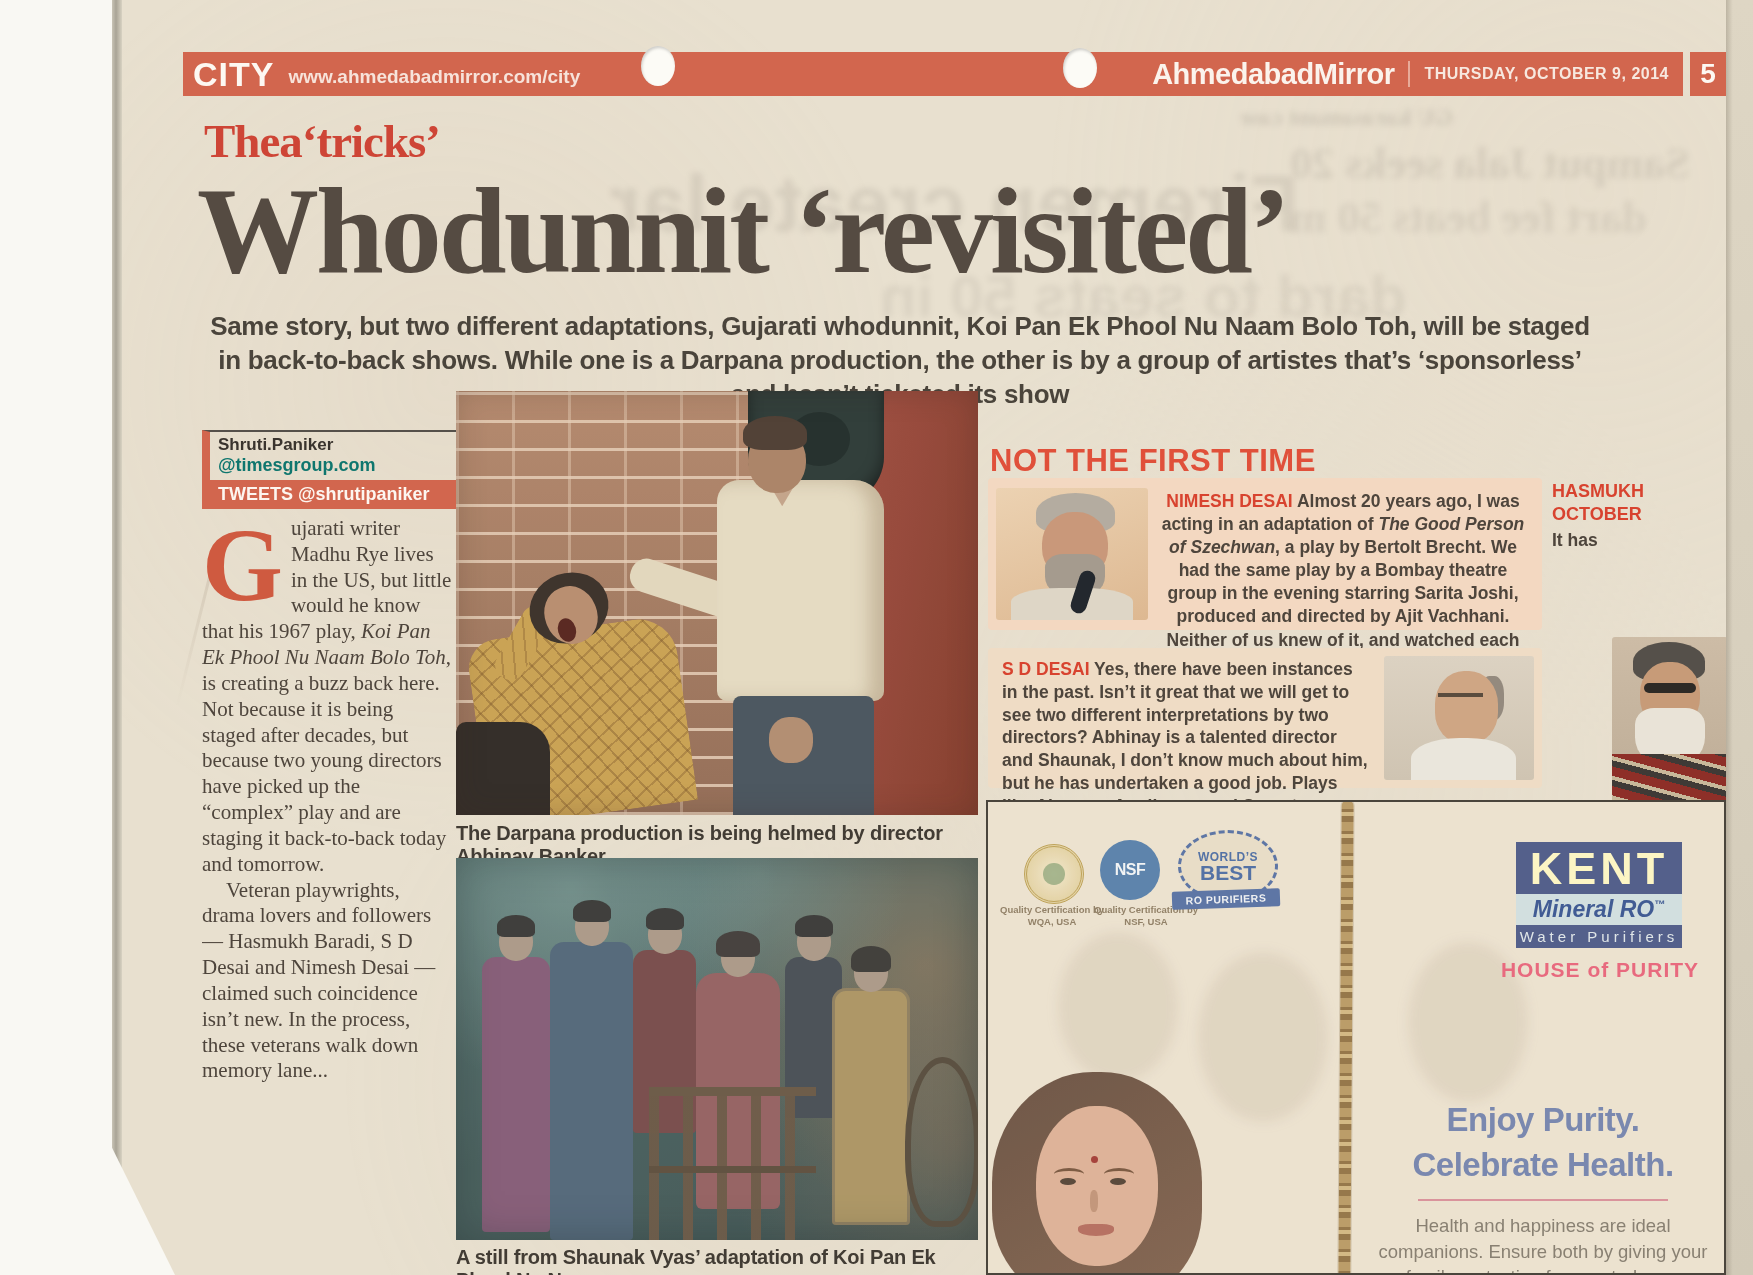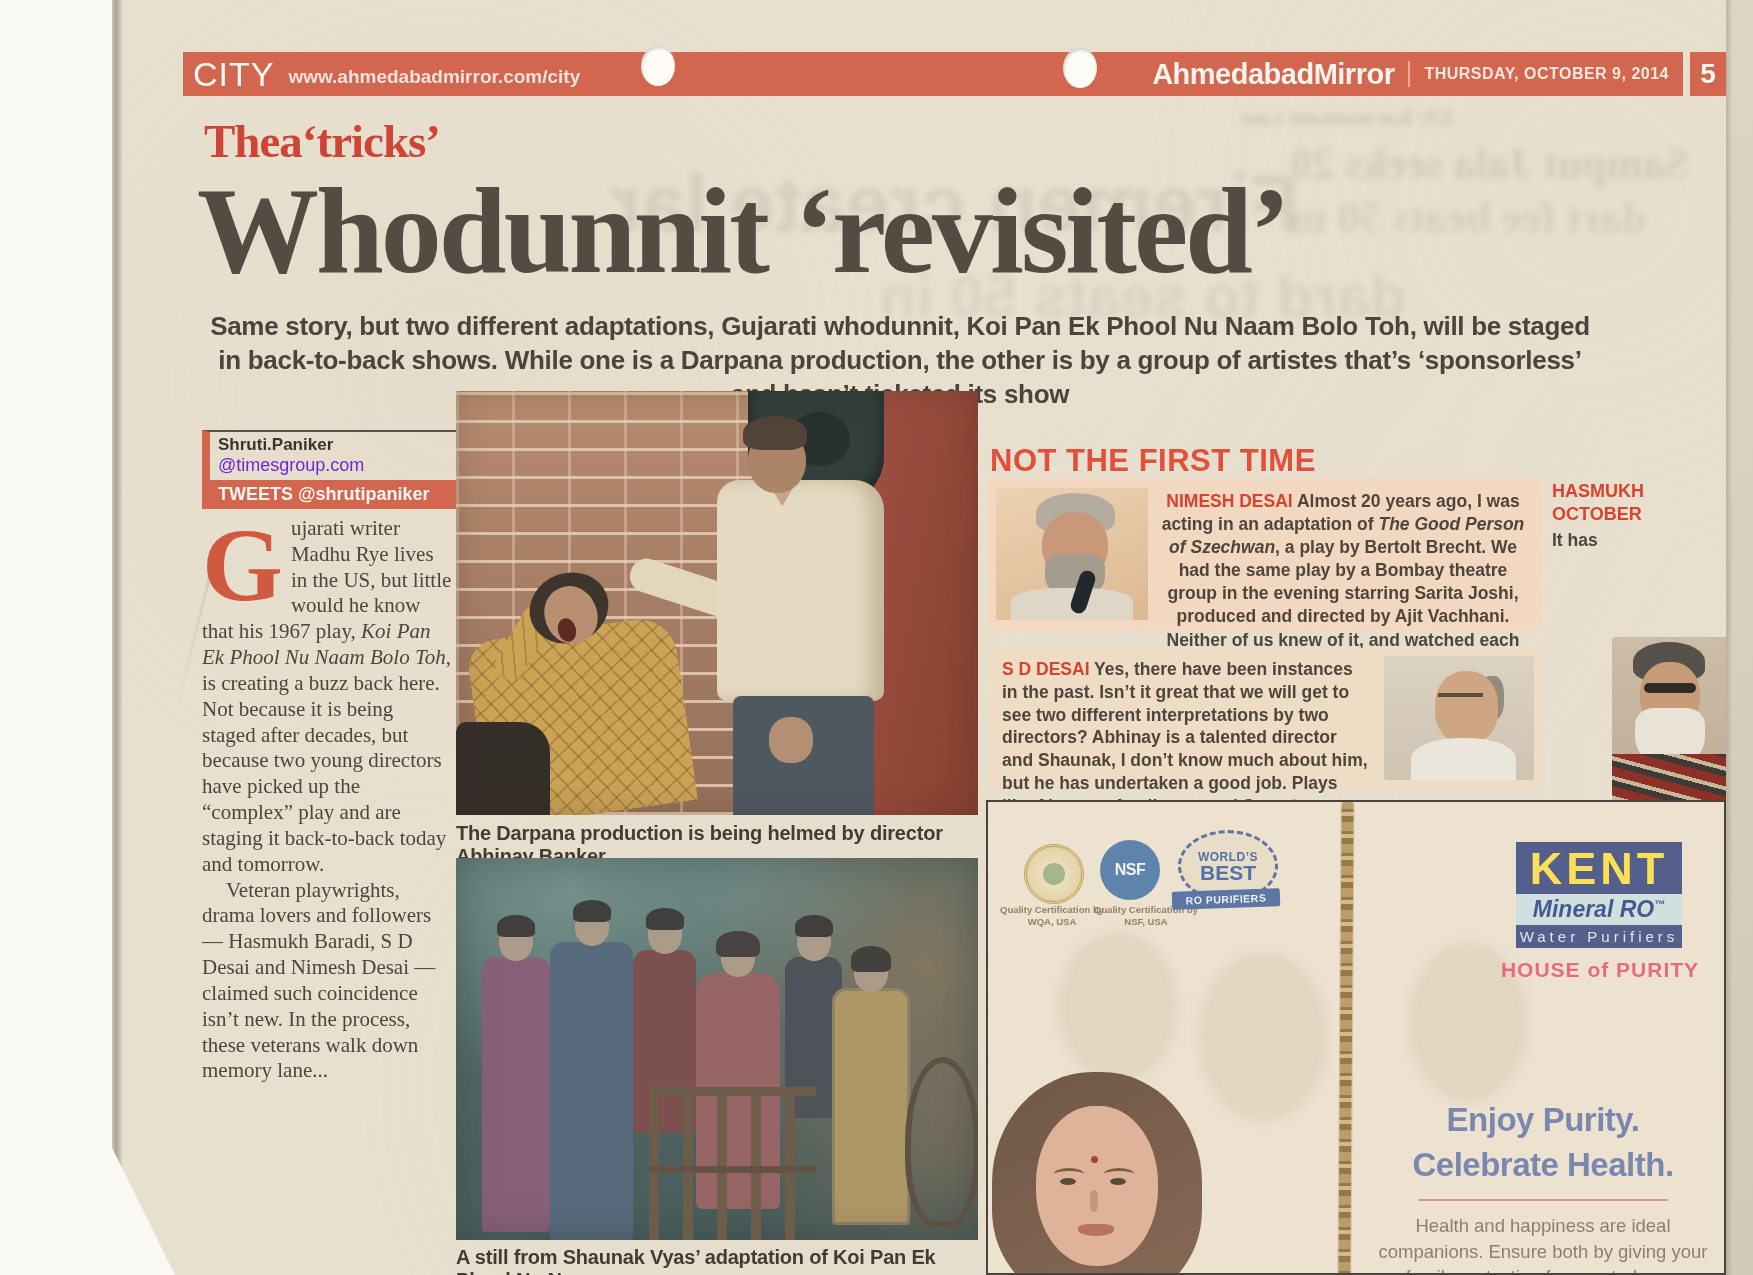--- a/index.html
+++ b/index.html
@@ -25,21 +25,21 @@
   
   .ghost{color:#6a6258;font-weight:bold;white-space:nowrap;transform:scaleX(-1);filter:blur(3px);}
   #ghostA{left:610px;top:158px;font-size:80px;opacity:.13;font-family:"Liberation Sans",sans-serif;}
   #ghostB{left:880px;top:262px;font-size:60px;opacity:.10;}
   #ghostC{left:1240px;top:104px;font-size:24px;opacity:.20;font-family:"Liberation Serif",serif;}
   #ghostD{left:1290px;top:138px;font-size:44px;opacity:.15;font-family:"Liberation Serif",serif;}
   #ghostE{left:1290px;top:192px;font-size:44px;opacity:.13;font-family:"Liberation Serif",serif;}
 
   
   #banner{left:183px;top:52px;width:1500px;height:44px;background:#d2664e;display:flex;align-items:center;}
-  #banner .sec{color:#fdf8f2;font-size:34px;font-weight:normal;letter-spacing:1px;margin-left:10px;line-height:1;}
+  #banner .sec{color:#fdf8f2;font-size:34px;font-weight:bold;letter-spacing:1px;margin-left:10px;line-height:1;}
   #banner .url{color:#f7e3da;font-size:19px;font-weight:bold;margin-left:14px;margin-top:6px;}
   #banner .spacer{flex:1;}
   #banner .brand{color:#fbf3ec;font-size:29px;font-weight:bold;letter-spacing:-0.5px;}
   #banner .bdiv{width:2px;height:26px;background:#e8ab99;margin:0 14px;}
   #banner .bdate{color:#f7e8df;font-size:16px;font-weight:bold;letter-spacing:.5px;margin-right:14px;}
   #pagenum{left:1690px;top:52px;width:36px;height:44px;background:#d2664e;color:#fdf8f2;
     font-size:28px;font-weight:bold;display:flex;align-items:center;justify-content:center;}
   .hole{width:34px;height:40px;background:#fcfbf6;border-radius:50%;box-shadow:inset 1px 2px 3px rgba(0,0,0,.18);}
   #hole1{left:641px;top:46px;}
   #hole2{left:1063px;top:48px;}
@@ -48,21 +48,21 @@
   #kicker{left:204px;top:114px;font-family:"Liberation Serif",serif;font-weight:bold;
     font-size:47px;color:#ce4536;letter-spacing:-1px;}
   #headline{left:197px;top:164px;font-family:"Liberation Serif",serif;font-weight:bold;
     font-size:122px;color:#554b42;letter-spacing:-3px;white-space:nowrap;line-height:1.1;}
   #standfirst{left:200px;top:310px;width:1400px;text-align:center;font-size:26px;font-weight:bold;
     color:#4a443b;line-height:1.3;letter-spacing:-0.3px;}
 
   
   #byline{left:202px;top:430px;width:256px;border-top:2px solid #55504a;border-left:8px solid #d2664e;box-sizing:border-box;}
   #byline .bl-name{font-size:17px;font-weight:bold;color:#3a342e;padding:3px 0 0 8px;}
-  #byline .bl-handle{font-size:18px;font-weight:normal;color:#6d28d9;padding:0 0 4px 8px;}
+  #byline .bl-handle{font-size:18px;font-weight:bold;color:#0f766e;padding:0 0 4px 8px;}
   #byline .bl-tweets{background:#d2664e;color:#fdf6f0;font-size:18px;font-weight:bold;padding:4px 0 4px 8px;}
 
   
   #column{left:202px;top:516px;width:250px;height:759px;overflow:hidden;
     font-family:"Liberation Serif",serif;font-size:21px;line-height:1.23;color:#4e453c;}
   #column .dropcap{float:left;font-weight:bold;font-size:104px;line-height:.78;color:#cf5a40;margin:8px 8px 0 0;}
   #column p{margin:0;text-indent:24px;}
   #column p.first{text-indent:0;}
 
   
@@ -180,21 +180,21 @@
     color:#f4f8fa;font-size:16px;font-weight:bold;display:flex;align-items:center;justify-content:center;letter-spacing:-0.5px;}
   #nsf-cap{left:96px;top:102px;}
   .ad-best{position:absolute;left:190px;top:28px;width:94px;height:66px;border:3px dashed #4a68a0;border-radius:50%;
     background:#e7ddc6;display:flex;flex-direction:column;align-items:center;justify-content:center;color:#3f64a0;}
   .ad-best .b1{font-size:12px;font-weight:bold;letter-spacing:.5px;}
   .ad-best .b2{font-size:21px;font-weight:bold;line-height:.9;}
   .ad-ribbon{position:absolute;left:184px;top:88px;width:108px;height:18px;background:#4a68a0;color:#eef2f6;
     font-size:10.5px;font-weight:bold;display:flex;align-items:center;justify-content:center;letter-spacing:.5px;
     transform:rotate(-2deg);border-radius:2px;}
   #kent-logo{position:absolute;left:528px;top:40px;width:166px;}
-  #kent-logo .k-top{background:#3f4f82;color:#fde047;font-size:45px;font-weight:bold;letter-spacing:4px;
+  #kent-logo .k-top{background:#3f4f82;color:#fef9c3;font-size:45px;font-weight:bold;letter-spacing:4px;
     text-align:center;padding:2px 0 0 0;line-height:1.1;}
   #kent-logo .k-mid{background:#cfe0e2;color:#2a4a8c;font-size:23px;font-weight:bold;font-style:italic;
     text-align:center;padding:2px 0;}
   #kent-logo .k-mid sup{font-size:11px;}
   #kent-logo .k-bot{background:#3f4f82;color:#dfe8ec;font-size:15px;letter-spacing:4px;text-align:center;padding:3px 0;}
   #house{position:absolute;left:512px;top:156px;width:200px;text-align:center;
     color:#e85a74;font-size:21px;font-weight:bold;letter-spacing:1px;}
   #chain{position:absolute;left:352px;top:-2px;width:12px;height:480px;border-radius:6px;transform:rotate(.4deg);
     background:repeating-linear-gradient(180deg,#b4945c 0 9px,#8a6a3a 9px 12px,#d0b47c 12px 16px,#8a6a3a 16px 22px);
     box-shadow:0 0 0 1px rgba(120,95,50,.25);}

